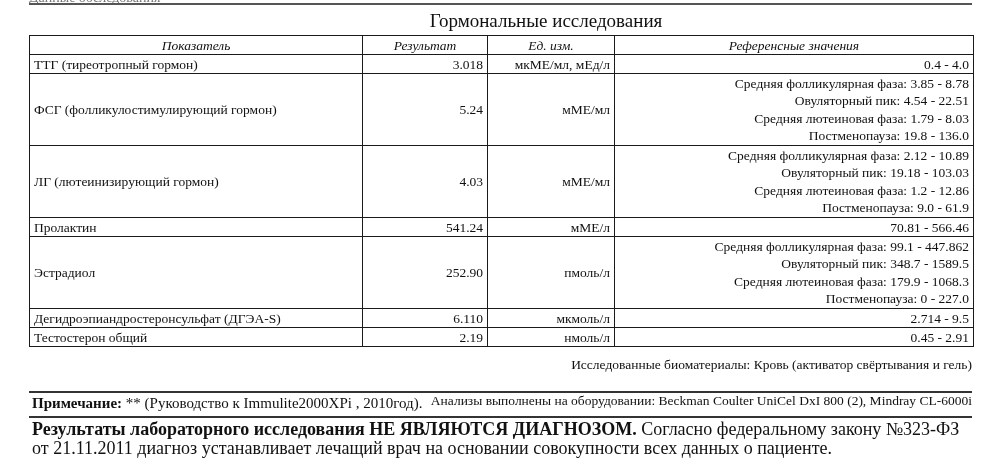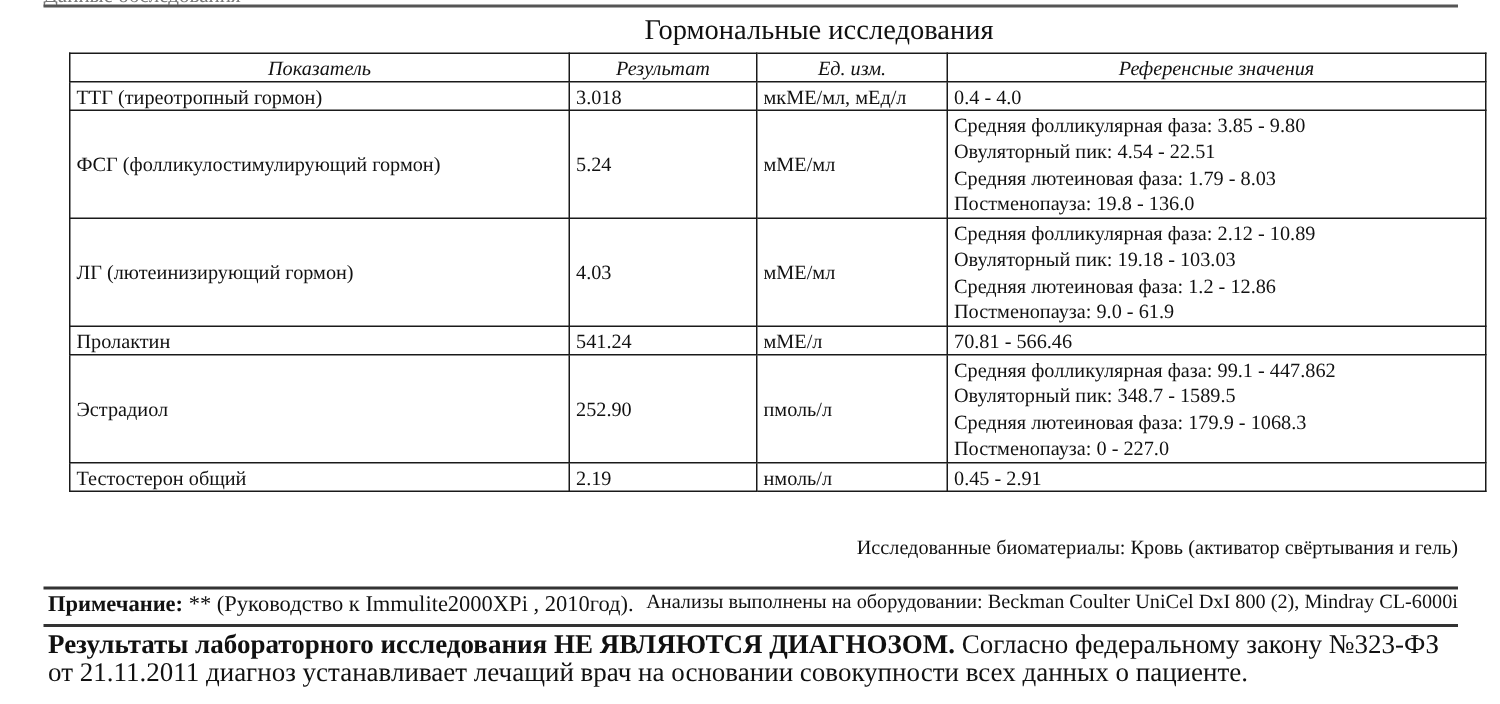--- a/index.html
+++ b/index.html
@@ -4,28 +4,28 @@
   <style>
     html, body { margin: 0; padding: 0; background: #ffffff; }
     body {
       width: 1000px; height: 469px; position: relative; overflow: hidden;
       font-family: "Liberation Serif", "DejaVu Serif", serif; color: #111;
     }
     .top-rule { position: absolute; left: 29px; top: 3px; width: 943px; height: 2px; background: #555; }
     .cut-text { position: absolute; left: 29px; top: -10px; font-size: 14px; color: #777; }
     .title { position: absolute; left: 0; width: 1000px; top: 10px; text-align: center; font-size: 19px; padding-left: 46px; }
     table.results {
-      position: absolute; left: 46px; top: 35px; width: 944px;
+      position: absolute; left: 29px; top: 35px; width: 944px;
       border-collapse: collapse; font-size: 13.5px; table-layout: fixed;
     }
     table.results td, table.results th {
       border: 1.6px solid #1a1a1a; padding: 0 4px; line-height: 17px; vertical-align: middle;
     }
     table.results th { font-weight: normal; font-style: italic; text-align: center; height: 18px; }
-    td.c { text-align: left; }
+    td.c { text-align: right; }
     td.l { text-align: left; }
     tr.single td { height: 18px; }
     tr.multi td { height: 71px; }
     .ref-line { display: block; line-height: 17.5px; }
     .foot { position: absolute; right: 28px; font-size: 13.5px; text-align: left; }
     .rule { position: absolute; left: 29px; width: 943px; height: 2px; background: #333; }
     .note { position: absolute; left: 32px; top: 395px; font-size: 15px; }
     .note b { font-weight: bold; }
     .disclaimer { position: absolute; left: 32px; top: 420px; width: 945px; font-size: 18px; line-height: 19px; }
     .disclaimer b { font-weight: bold; }
@@ -57,21 +57,21 @@
       <td class="l">ТТГ (тиреотропный гормон)</td>
       <td class="c">3.018</td>
       <td class="c">мкМЕ/мл, мЕд/л</td>
       <td class="c">0.4 - 4.0</td>
     </tr>
     <tr class="multi">
       <td class="l">ФСГ (фолликулостимулирующий гормон)</td>
       <td class="c">5.24</td>
       <td class="c">мМЕ/мл</td>
       <td class="c">
-        <span class="ref-line">Средняя фолликулярная фаза: 3.85 - 9.80</span>
+        <span class="ref-line">Средняя фолликулярная фаза: 3.85 - 8.78</span>
         <span class="ref-line">Овуляторный пик: 4.54 - 22.51</span>
         <span class="ref-line">Средняя лютеиновая фаза: 1.79 - 8.03</span>
         <span class="ref-line">Постменопауза: 19.8 - 136.0</span>
       </td>
     </tr>
     <tr class="multi">
       <td class="l">ЛГ (лютеинизирующий гормон)</td>
       <td class="c">4.03</td>
       <td class="c">мМЕ/мл</td>
       <td class="c">
@@ -92,20 +92,26 @@
       <td class="c">252.90</td>
       <td class="c">пмоль/л</td>
       <td class="c">
         <span class="ref-line">Средняя фолликулярная фаза: 99.1 - 447.862</span>
         <span class="ref-line">Овуляторный пик: 348.7 - 1589.5</span>
         <span class="ref-line">Средняя лютеиновая фаза: 179.9 - 1068.3</span>
         <span class="ref-line">Постменопауза: 0 - 227.0</span>
       </td>
     </tr>
     <tr class="single">
+      <td class="l">Дегидроэпиандростеронсульфат (ДГЭА-S)</td>
+      <td class="c">6.110</td>
+      <td class="c">мкмоль/л</td>
+      <td class="c">2.714 - 9.5</td>
+    </tr>
+    <tr class="single">
       <td class="l">Тестостерон общий</td>
       <td class="c">2.19</td>
       <td class="c">нмоль/л</td>
       <td class="c">0.45 - 2.91</td>
     </tr>
   </tbody>
 </table>
 
 <div class="foot" style="top:357px;">Исследованные биоматериалы: Кровь (активатор свёртывания и гель)</div>
 <div class="foot" style="top:393px;">Анализы выполнены на оборудовании: Beckman Coulter UniCel DxI 800 (2), Mindray CL-6000i</div>

